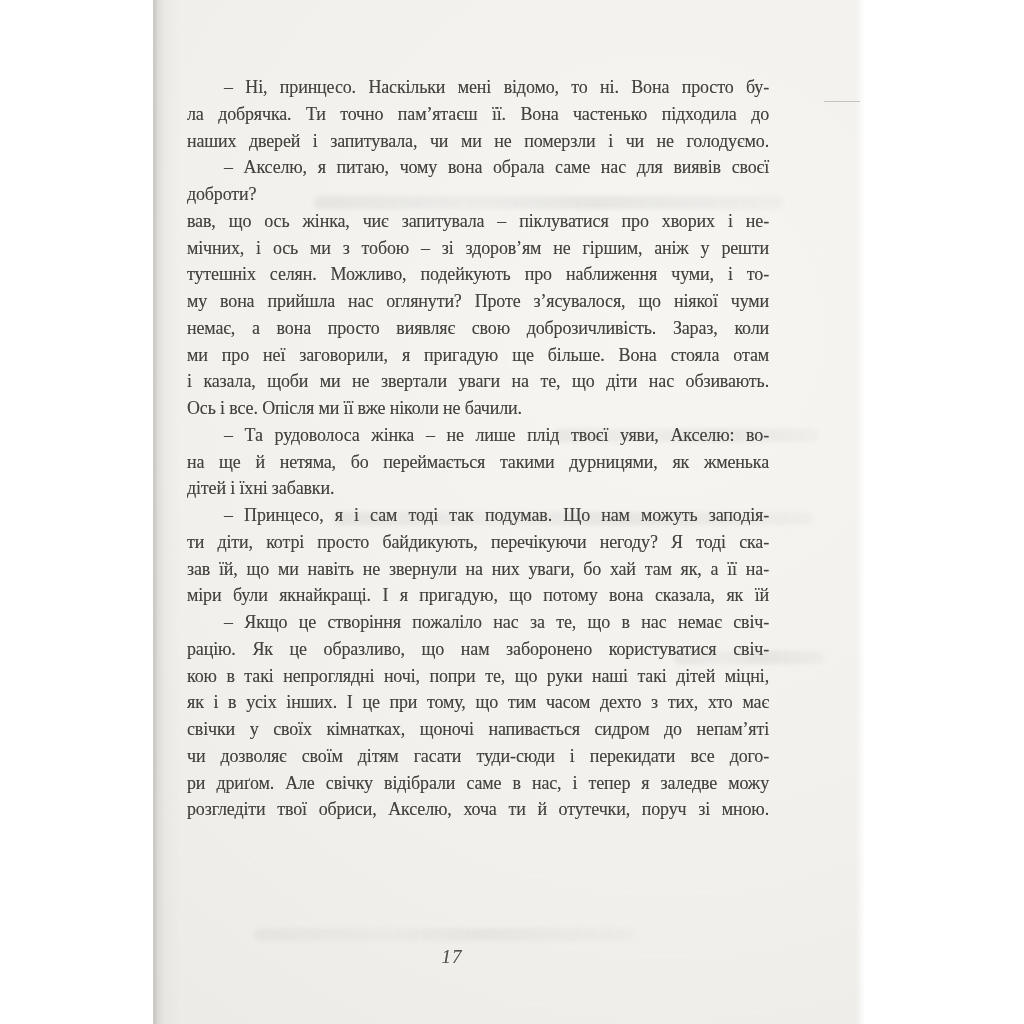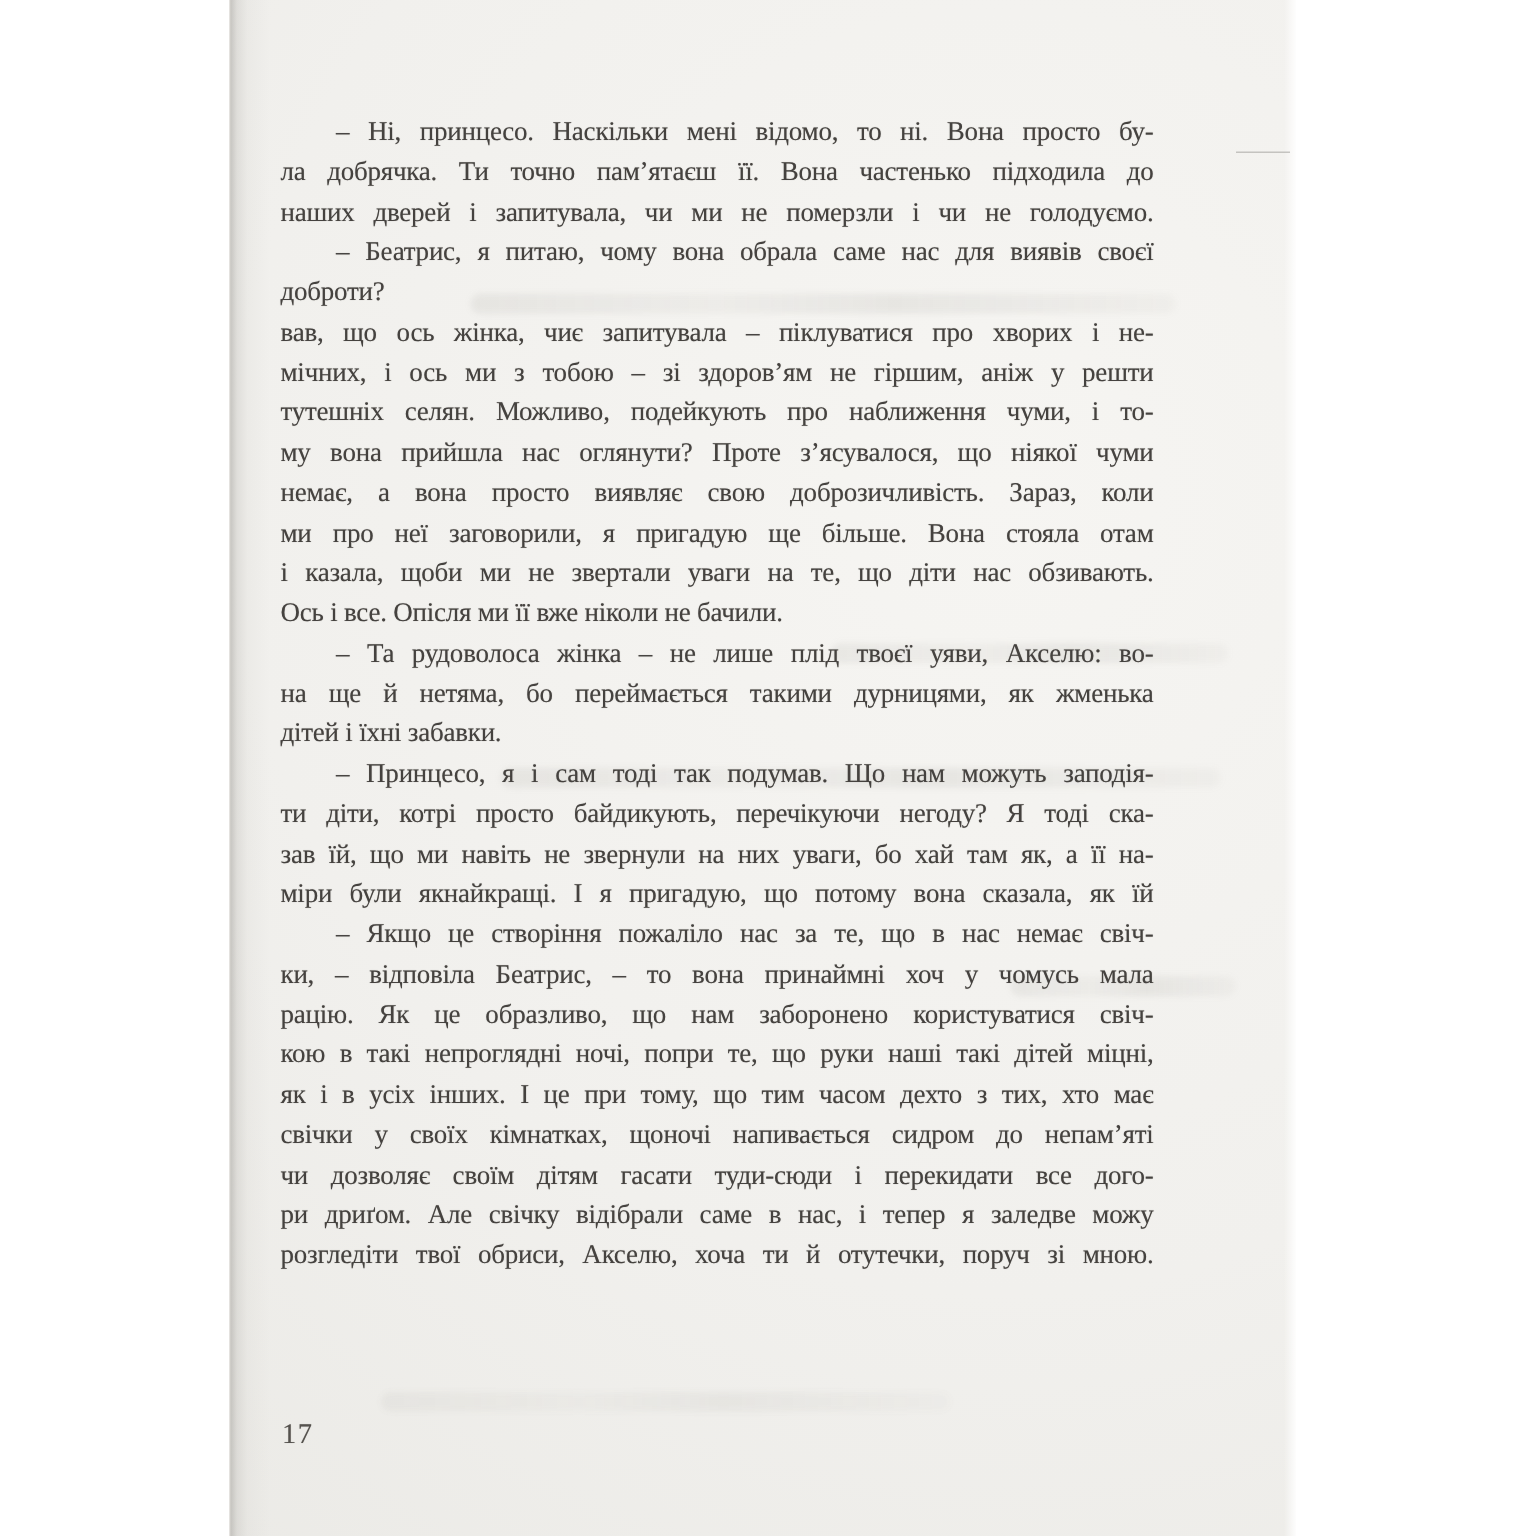--- a/index.html
+++ b/index.html
@@ -63,27 +63,29 @@
     text-align: justify;
     text-align-last: justify;
     white-space: normal;
   }
   .line.first { text-indent: 37px; }
   .line.short { text-align-last: left; }
 
   
   .folio {
     position: absolute;
-    left: 34px;
+    left: 7px;
     top: 946px;
     width: 582px;
+    text-align: center;
     font-size: 19px;
     color: #55524e;
     letter-spacing: 1px;
     text-shadow: 0 0 0.6px rgba(85,82,78,0.4);
+    font-style: italic;
   }
 
   
   .smudge {
     position: absolute;
     height: 13px;
     border-radius: 6px;
     background: linear-gradient(90deg,
       rgba(125,122,115,0.10) 0%,
       rgba(125,122,115,0.05) 35%,
@@ -117,39 +119,38 @@
   <div class="smudge s1"></div>
   <div class="smudge s2"></div>
   <div class="smudge s3"></div>
   <div class="smudge s4"></div>
   <div class="smudge s5"></div>
 
   <div class="text-block">
       <div class="line first">– Ні, принцесо. Наскільки мені відомо, то ні. Вона просто бу-</div>
       <div class="line">ла добрячка. Ти точно пам’ятаєш її. Вона частенько підходила до</div>
       <div class="line">наших дверей і запитувала, чи ми не померзли і чи не голодуємо.</div>
-      <div class="line first">– Беатрис, я питаю, чому вона обрала саме нас для виявів своєї</div>
+      <div class="line first">– Акселю, я питаю, чому вона обрала саме нас для виявів своєї</div>
       <div class="line short">доброти?</div>
       <div class="line">вав, що ось жінка, чиє запитувала – піклуватися про хворих і не-</div>
       <div class="line">мічних, і ось ми з тобою – зі здоров’ям не гіршим, аніж у решти</div>
       <div class="line">тутешніх селян. Можливо, подейкують про наближення чуми, і то-</div>
       <div class="line">му вона прийшла нас оглянути? Проте з’ясувалося, що ніякої чуми</div>
       <div class="line">немає, а вона просто виявляє свою доброзичливість. Зараз, коли</div>
       <div class="line">ми про неї заговорили, я пригадую ще більше. Вона стояла отам</div>
       <div class="line">і казала, щоби ми не звертали уваги на те, що діти нас обзивають.</div>
       <div class="line short">Ось і все. Опісля ми її вже ніколи не бачили.</div>
       <div class="line first">– Та рудоволоса жінка – не лише плід твоєї уяви, Акселю: во-</div>
       <div class="line">на ще й нетяма, бо переймається такими дурницями, як жменька</div>
       <div class="line short">дітей і їхні забавки.</div>
       <div class="line first">– Принцесо, я і сам тоді так подумав. Що нам можуть заподія-</div>
       <div class="line">ти діти, котрі просто байдикують, перечікуючи негоду? Я тоді ска-</div>
       <div class="line">зав їй, що ми навіть не звернули на них уваги, бо хай там як, а її на-</div>
       <div class="line">міри були якнайкращі. І я пригадую, що потому вона сказала, як їй</div>
       <div class="line first">– Якщо це створіння пожаліло нас за те, що в нас немає свіч-</div>
-      <div class="line">ки, – відповіла Беатрис, – то вона принаймні хоч у чомусь мала</div>
       <div class="line">рацію. Як це образливо, що нам заборонено користуватися свіч-</div>
       <div class="line">кою в такі непроглядні ночі, попри те, що руки наші такі дітей міцні,</div>
       <div class="line">як і в усіх інших. І це при тому, що тим часом дехто з тих, хто має</div>
       <div class="line">свічки у своїх кімнатках, щоночі напивається сидром до непам’яті</div>
       <div class="line">чи дозволяє своїм дітям гасати туди-сюди і перекидати все дого-</div>
       <div class="line">ри дриґом. Але свічку відібрали саме в нас, і тепер я заледве можу</div>
       <div class="line">розгледіти твої обриси, Акселю, хоча ти й отутечки, поруч зі мною.</div>
     </div>
 
   <div class="folio">17</div>

